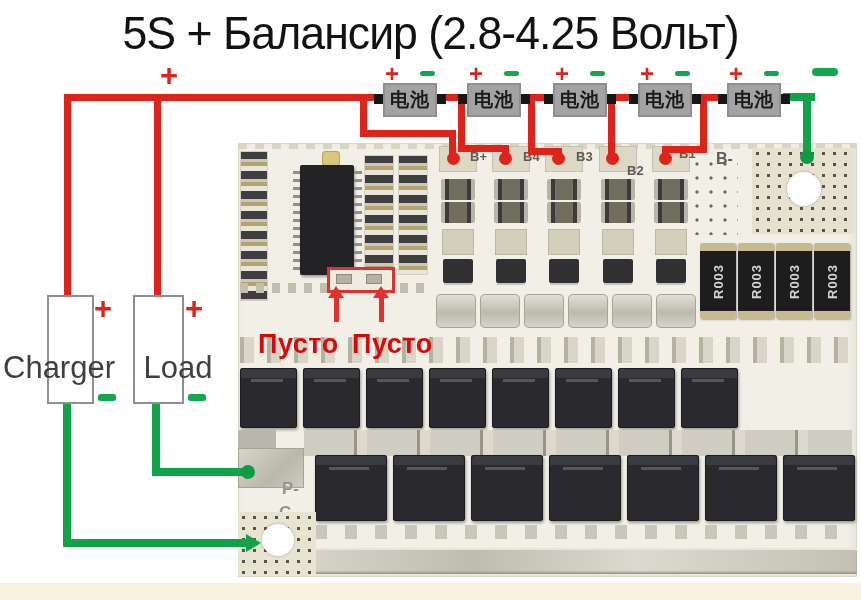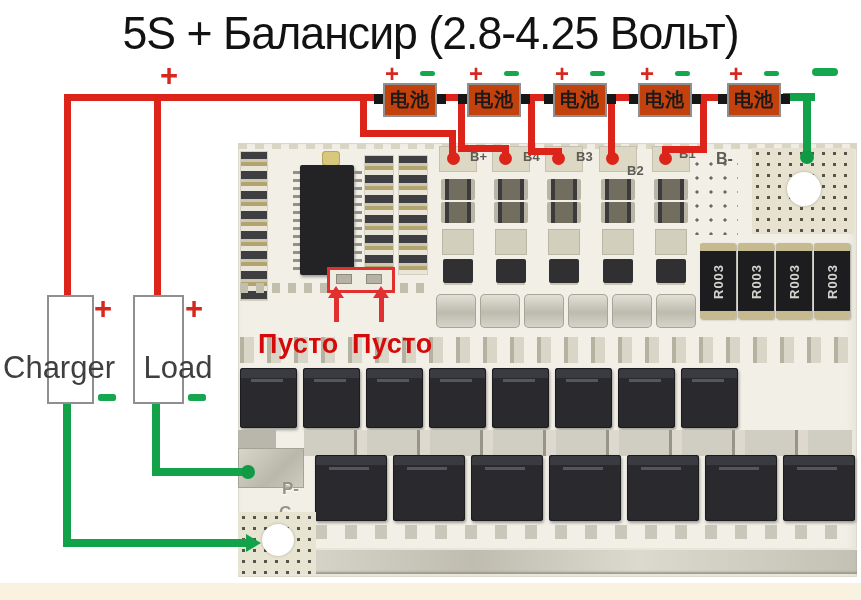--- a/index.html
+++ b/index.html
@@ -65,21 +65,21 @@
   .green{background:#12a34a;}
   .rdot{position:absolute;width:13px;height:13px;border-radius:50%;background:#dc241a;z-index:3;}
   .gdot{position:absolute;width:14px;height:14px;border-radius:50%;background:#109a45;z-index:3;}
   .garrow{position:absolute;width:0;height:0;border-top:9px solid transparent;border-bottom:9px solid transparent;
      border-left:15px solid #12a34a;z-index:3;}
   .uparrow-stem{position:absolute;width:5px;background:#e03030;z-index:3;}
   .uparrow-head{position:absolute;width:0;height:0;border-left:8px solid transparent;border-right:8px solid transparent;
      border-bottom:12px solid #e03030;z-index:3;}
 
   
-  .bat{position:absolute;top:83px;width:50px;height:30px;background:#c2410c;border:2px solid #8f8f8f;
+  .bat{position:absolute;top:83px;width:50px;height:30px;background:#a3a3a3;border:2px solid #8f8f8f;
        z-index:4;display:flex;align-items:center;justify-content:center;}
   .bat::before,.bat::after{content:"";position:absolute;top:9px;width:9px;height:10px;background:#161616;}
   .bat::before{left:-11px;} .bat::after{right:-11px;}
   .bat span{font-size:19px;font-weight:bold;color:#1a1a1a;letter-spacing:1px;white-space:nowrap;}
 
   
   .plus{position:absolute;color:#d6281e;font-weight:bold;font-size:24px;z-index:4;line-height:1;}
   .plus.big{font-size:31px;}
   .mdash{position:absolute;height:5px;width:15px;border-radius:2.5px;background:#15a74d;z-index:4;}
   .mdash.big{width:26px;height:8px;border-radius:4px;}

